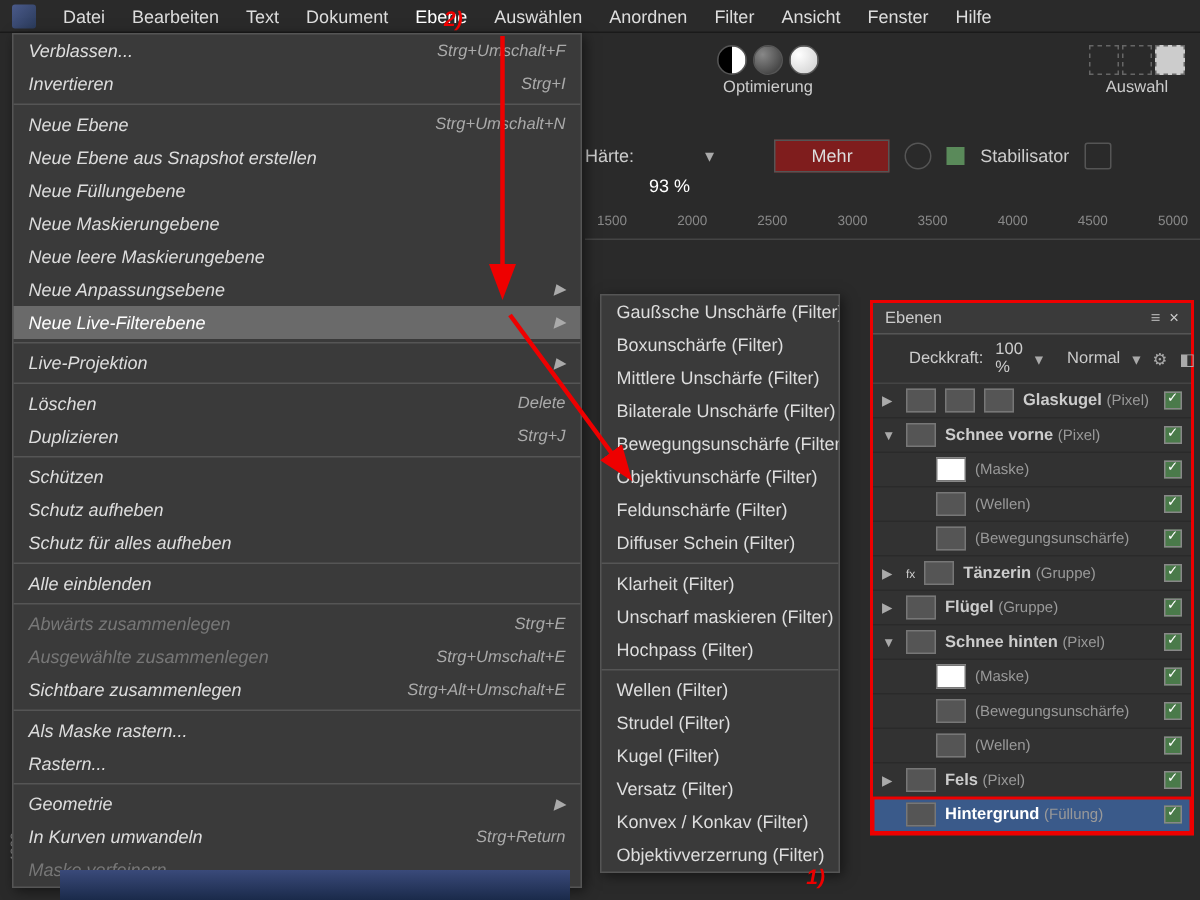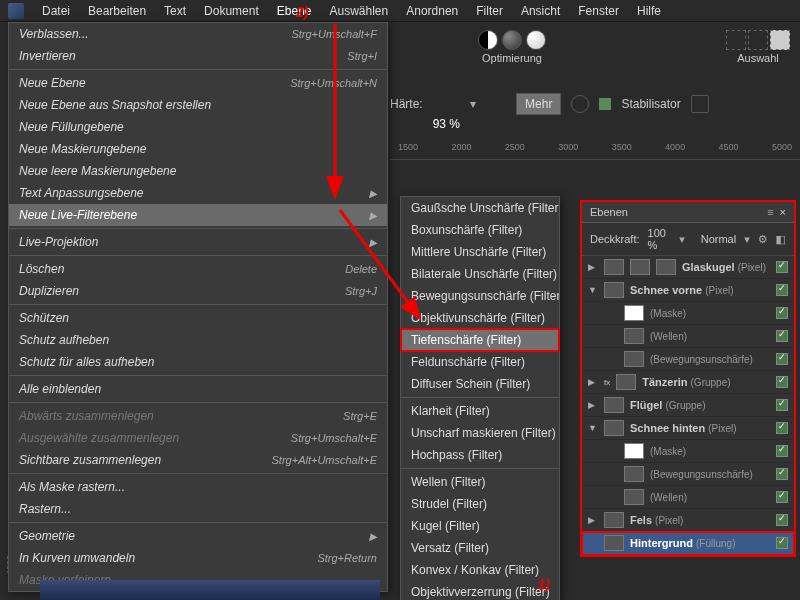--- a/index.html
+++ b/index.html
@@ -20,21 +20,21 @@
   .ci2 { background: radial-gradient(circle at 30% 30%, #888, #333); }
   .ci3 { background: radial-gradient(circle at 30% 30%, #fff, #ccc); }
   .auswahl-icons { display:flex; gap:2px; }
   .auswahl-icons .ai { width:20px; height:20px; border:1px dashed #666; background:#2a2a2a; }
   .auswahl-icons .ai.on { background:#ccc; }
   .label-under { color:#ccc; font-size:11px; text-align:center; }
   
   .toolbar2 { position:absolute; top:92px; left:390px; right:10px; display:flex; align-items:center; gap:10px; height:24px; }
   .toolbar2 .lbl { color:#ccc; font-size:12px; }
   .toolbar2 .val { color:#fff; font-size:12px;margin-top:40px; }
-  .toolbar2 .btn { background:#737373; padding:3px 8px; border:1px solid #555; color:#ddd; }
+  .toolbar2 .btn { background:#7f1d1d; padding:3px 24px; border:1px solid #555; color:#ddd; }
   .toolbar2 .icon-sm { width:18px; height:18px; border:1px solid #555; border-radius:50%; }
   .toolbar2 .chk { width:12px; height:12px; background:#5a8a5a; display:inline-block; }
   
   
   .dropdown { position: absolute; top: 22px; left: 8px; width: 380px; background: #3a3a3a; border: 1px solid #555; box-shadow: 2px 2px 8px rgba(0,0,0,.5); }
   .dropdown .dd-item { display: flex; justify-content: space-between; align-items: center; padding: 4px 10px; font-size: 12px; color: #ddd; cursor: pointer; position:relative;font-style:italic; }
   .dropdown .dd-item.highlight { background: #6a6a6a; color:#fff; }
   .dropdown .dd-item.disabled { color: #777; }
   .dropdown .dd-sep { height: 1px; background: #555; margin: 2px 0; }
   .dropdown .shortcut { color:#aaa; font-size:11px; }
@@ -45,21 +45,21 @@
   .submenu .sm-item.highlight { background: #707070; color:#fff; outline:2px solid #e00; outline-offset:-1px; }
   .submenu .sm-sep { height:1px; background:#555; margin:2px 0; }
   
   
   .ruler { position:absolute; top:142px; left:390px; right:0; height:18px; background:#2a2a2a; display:flex; justify-content:space-between; padding:0 8px; color:#888; font-size:9px; border-bottom:1px solid #444; }
   
   
   .layers-panel { position: absolute; top: 200px; right: 4px; width: 216px; background: #323232; border: 2px solid #e00; z-index: 10; }
   .layers-panel .lp-tab { background:#3a3a3a; padding:4px 8px; font-size:11px; border-bottom:1px solid #555; display:flex; justify-content:space-between; }
   .layers-panel .lp-tab .close { color:#ccc; }
-  .layers-panel .lp-header { display:flex; align-items:center; gap:8px; padding:4px 8px; font-size:11px; border-bottom:1px solid #444; }
+  .layers-panel .lp-header { display:flex; align-items:center; gap:8px; padding:4px 24px; font-size:11px; border-bottom:1px solid #444; }
   .layers-panel .lp-header .drop { color:#aaa; }
   .lp-body { }
   .layer-row { display:flex; align-items:center; padding:3px 6px; gap:6px; font-size:11px; border-bottom:1px solid #2a2a2a; position:relative; }
   .layer-row.selected { background:#3a5a8a; color:#fff; outline:2px solid #e00; outline-offset:-1px; }
   .layer-row .tri { width:10px; color:#aaa; font-size:9px; }
   .layer-row .thumb { width:20px; height:16px; background:#555; border:1px solid #777; flex-shrink:0; }
   .layer-row .thumb.white { background:#fff; }
   .layer-row .lname { flex:1; overflow:hidden; white-space:nowrap; }
   .layer-row .ltype { color:#999; font-size:10px; }
   .layer-row .chk { width:12px; height:12px; border:1px solid #888; background:#4a7a4a; position:relative; flex-shrink:0; }
@@ -158,21 +158,21 @@
     <div class="dd-item">
       <span>Neue Füllungebene</span>
     </div>
     <div class="dd-item">
       <span>Neue Maskierungebene</span>
     </div>
     <div class="dd-item">
       <span>Neue leere Maskierungebene</span>
     </div>
     <div class="dd-item">
-      <span>Text Anpassungsebene</span>
+      <span>Neue Anpassungsebene</span>
       <span class="chev">▶</span>
     </div>
     <div class="dd-item highlight">
       <span>Neue Live-Filterebene</span>
       <span class="chev">▶</span>
     </div>
     <div class="dd-sep"></div>
     <div class="dd-item">
       <span>Live-Projektion</span>
       <span class="chev">▶</span>
@@ -234,21 +234,20 @@
     </div>
   </div>
 
 <div class="submenu" id="submenu">
     <div class="sm-item">Gaußsche Unschärfe (Filter)</div>
     <div class="sm-item">Boxunschärfe (Filter)</div>
     <div class="sm-item">Mittlere Unschärfe (Filter)</div>
     <div class="sm-item">Bilaterale Unschärfe (Filter)</div>
     <div class="sm-item">Bewegungsunschärfe (Filter)</div>
     <div class="sm-item">Objektivunschärfe (Filter)</div>
-    <div class="sm-item highlight">Tiefenschärfe (Filter)</div>
     <div class="sm-item">Feldunschärfe (Filter)</div>
     <div class="sm-item">Diffuser Schein (Filter)</div>
     <div class="sm-sep"></div>
     <div class="sm-item">Klarheit (Filter)</div>
     <div class="sm-item">Unscharf maskieren (Filter)</div>
     <div class="sm-item">Hochpass (Filter)</div>
     <div class="sm-sep"></div>
     <div class="sm-item">Wellen (Filter)</div>
     <div class="sm-item">Strudel (Filter)</div>
     <div class="sm-item">Kugel (Filter)</div>

